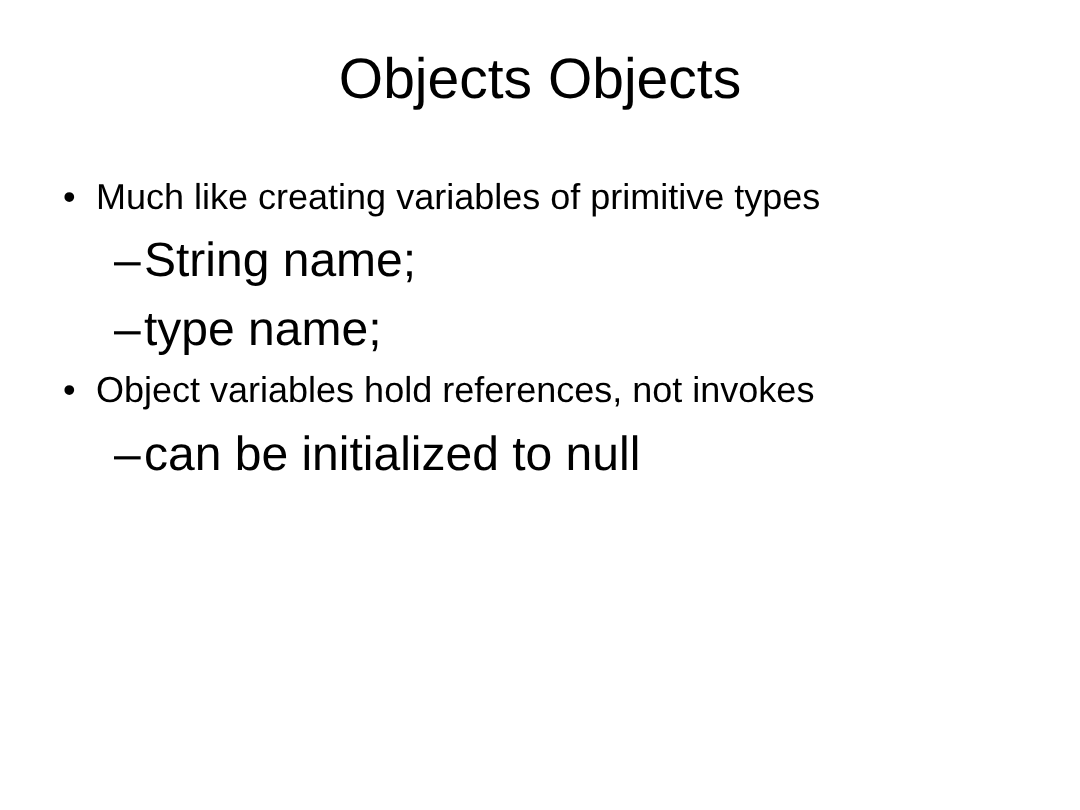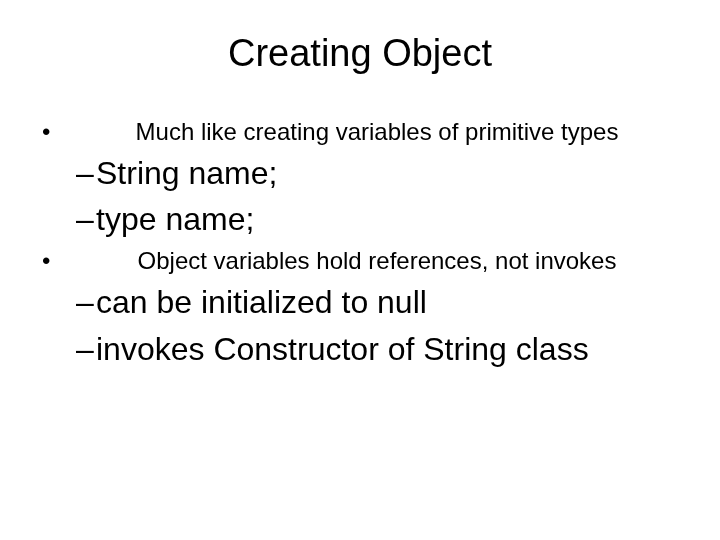--- a/index.html
+++ b/index.html
@@ -29,21 +29,20 @@
     }
     .content {
       padding-left: 4px;
     }
     .bullet-l1 {
       font-size: 24px;
       line-height: 1.4;
       margin-bottom: 2px;
       padding-left: 30px;
       position: relative;
-      text-align: center;
     }
     .bullet-l1::before {
       content: "•";
       position: absolute;
       left: 8px;
       top: 0;
     }
     .bullet-l2 {
       font-size: 32px;
       line-height: 1.4;
@@ -55,22 +54,21 @@
       content: "–";
       position: absolute;
       left: 42px;
       top: 0;
     }
   </style>
 </head>
 <body>
 
 <div class="slide">
-  <h1 class="title">Creating Object</h1>
+  <h1 class="title">Objects Objects</h1>
   <div class="content">
     <div class="bullet-l1">Much like creating variables of primitive types</div>
     <div class="bullet-l2">String name;</div>
     <div class="bullet-l2">type name;</div>
     <div class="bullet-l1">Object variables hold references, not invokes</div>
     <div class="bullet-l2">can be initialized to null</div>
-    <div class="bullet-l2">invokes Constructor of String class</div>
   </div>
 </div>
 
 </body></html>

